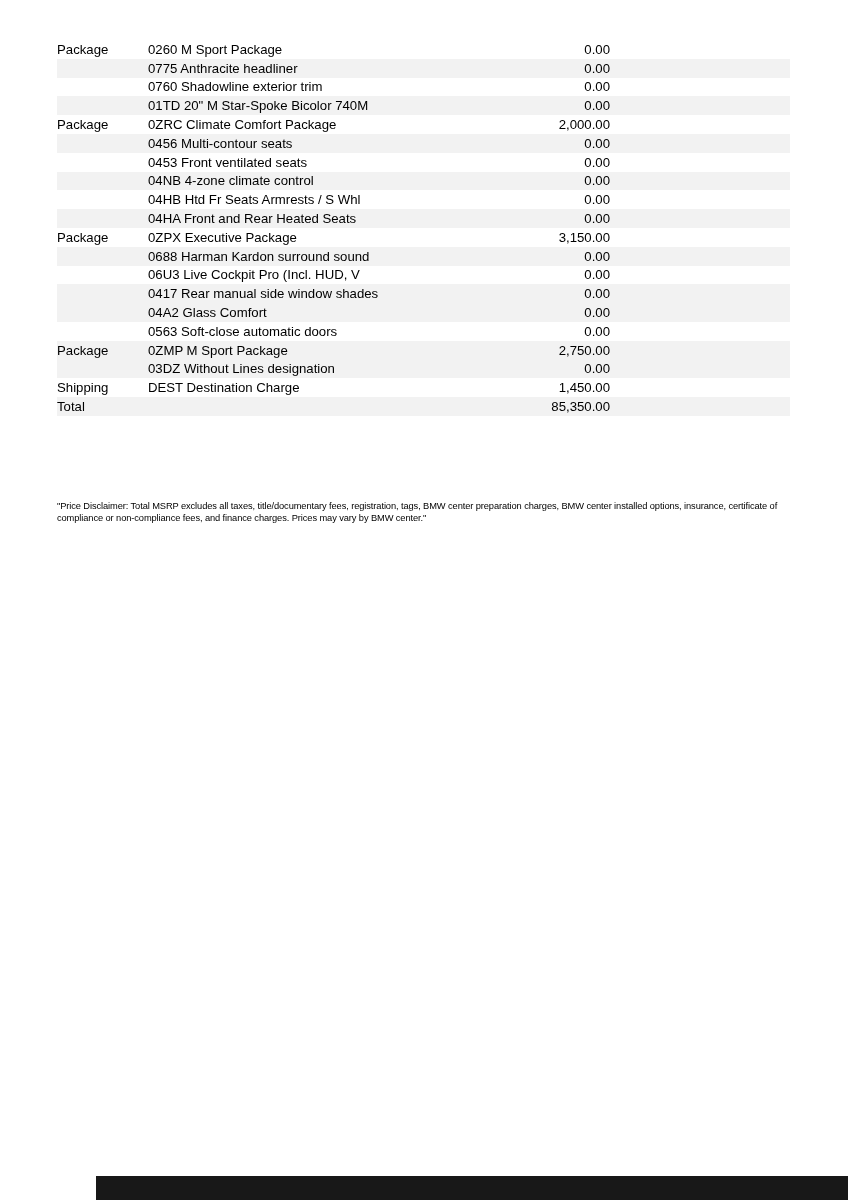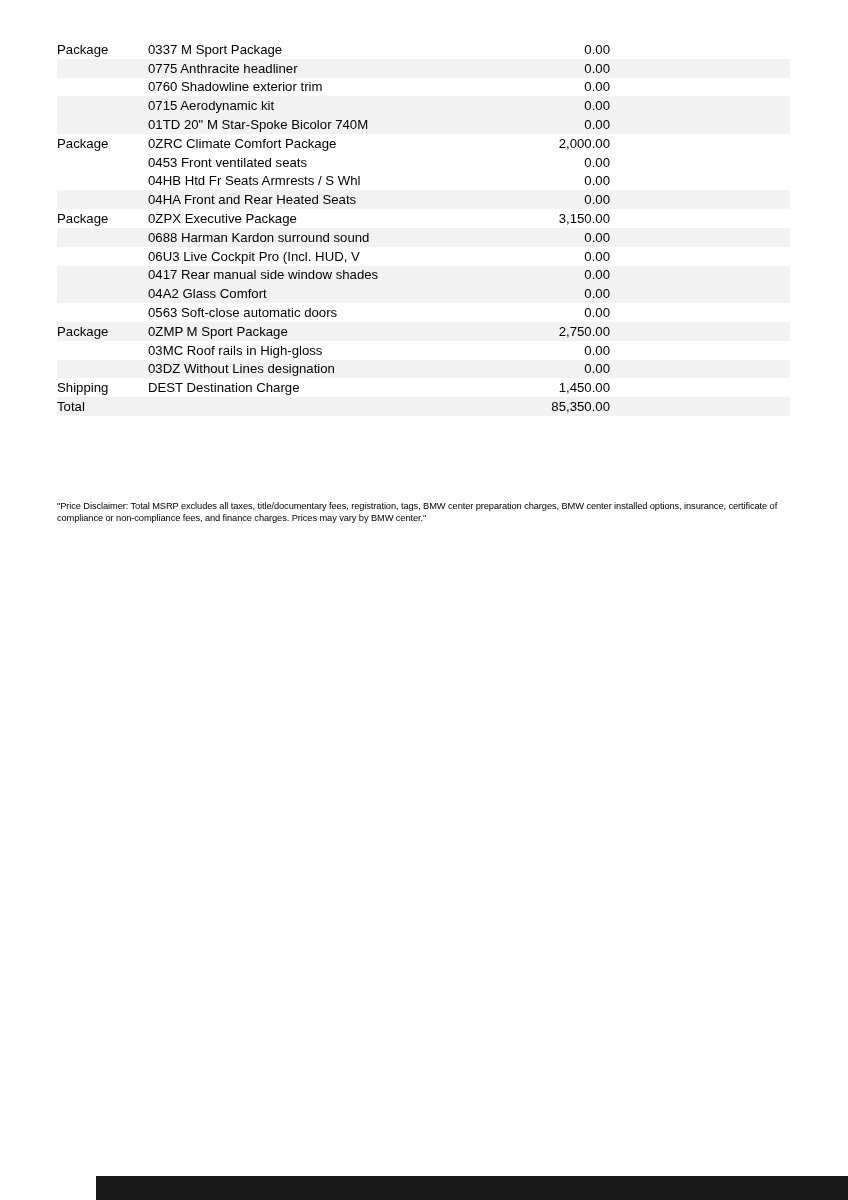--- a/index.html
+++ b/index.html
@@ -65,57 +65,63 @@
   <table class="price-table">
     <colgroup>
       <col class="c-category">
       <col class="c-description">
       <col class="c-price">
       <col class="c-spacer">
     </colgroup>
     <tbody>
         <tr>
           <td class="category">Package</td>
-          <td class="description">0337 M Sport Package</td>
+          <td class="description">0260 M Sport Package</td>
           <td class="price">0.00</td>
           <td class="spacer"></td>
         </tr>
         <tr class="alt">
           <td class="category"></td>
           <td class="description">0775 Anthracite headliner</td>
           <td class="price">0.00</td>
           <td class="spacer"></td>
         </tr>
         <tr>
           <td class="category"></td>
           <td class="description">0760 Shadowline exterior trim</td>
-          <td class="price">0.00</td>
-          <td class="spacer"></td>
-        </tr>
-        <tr class="alt">
-          <td class="category"></td>
-          <td class="description">0715 Aerodynamic kit</td>
           <td class="price">0.00</td>
           <td class="spacer"></td>
         </tr>
         <tr class="alt">
           <td class="category"></td>
           <td class="description">01TD 20" M Star-Spoke Bicolor 740M</td>
           <td class="price">0.00</td>
           <td class="spacer"></td>
         </tr>
         <tr>
           <td class="category">Package</td>
           <td class="description">0ZRC Climate Comfort Package</td>
           <td class="price">2,000.00</td>
           <td class="spacer"></td>
         </tr>
+        <tr class="alt">
+          <td class="category"></td>
+          <td class="description">0456 Multi-contour seats</td>
+          <td class="price">0.00</td>
+          <td class="spacer"></td>
+        </tr>
         <tr>
           <td class="category"></td>
           <td class="description">0453 Front ventilated seats</td>
+          <td class="price">0.00</td>
+          <td class="spacer"></td>
+        </tr>
+        <tr class="alt">
+          <td class="category"></td>
+          <td class="description">04NB 4-zone climate control</td>
           <td class="price">0.00</td>
           <td class="spacer"></td>
         </tr>
         <tr>
           <td class="category"></td>
           <td class="description">04HB Htd Fr Seats Armrests / S Whl</td>
           <td class="price">0.00</td>
           <td class="spacer"></td>
         </tr>
         <tr class="alt">
@@ -157,26 +163,20 @@
         <tr>
           <td class="category"></td>
           <td class="description">0563 Soft-close automatic doors</td>
           <td class="price">0.00</td>
           <td class="spacer"></td>
         </tr>
         <tr class="alt">
           <td class="category">Package</td>
           <td class="description">0ZMP M Sport Package</td>
           <td class="price">2,750.00</td>
-          <td class="spacer"></td>
-        </tr>
-        <tr>
-          <td class="category"></td>
-          <td class="description">03MC Roof rails in High-gloss</td>
-          <td class="price">0.00</td>
           <td class="spacer"></td>
         </tr>
         <tr class="alt">
           <td class="category"></td>
           <td class="description">03DZ Without Lines designation</td>
           <td class="price">0.00</td>
           <td class="spacer"></td>
         </tr>
         <tr>
           <td class="category">Shipping</td>

